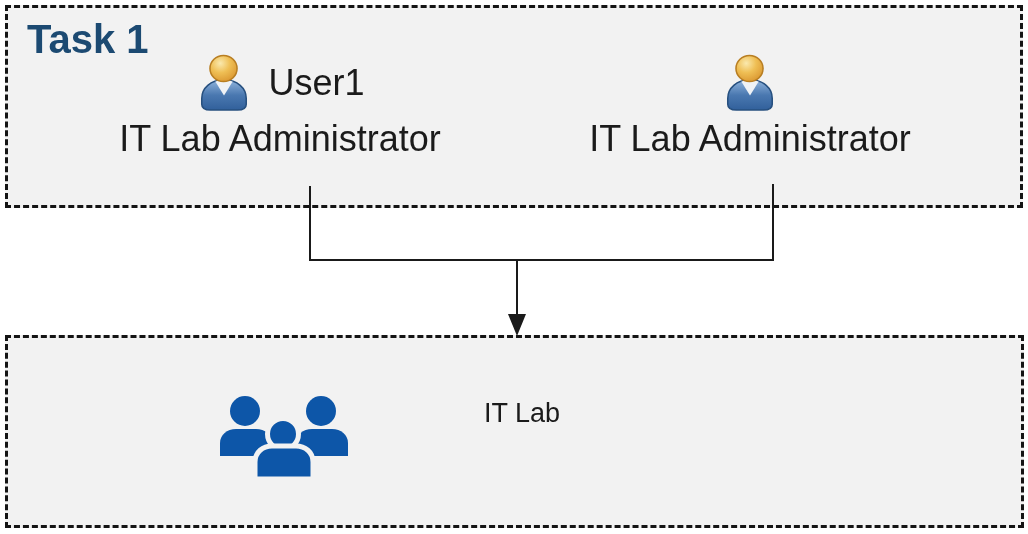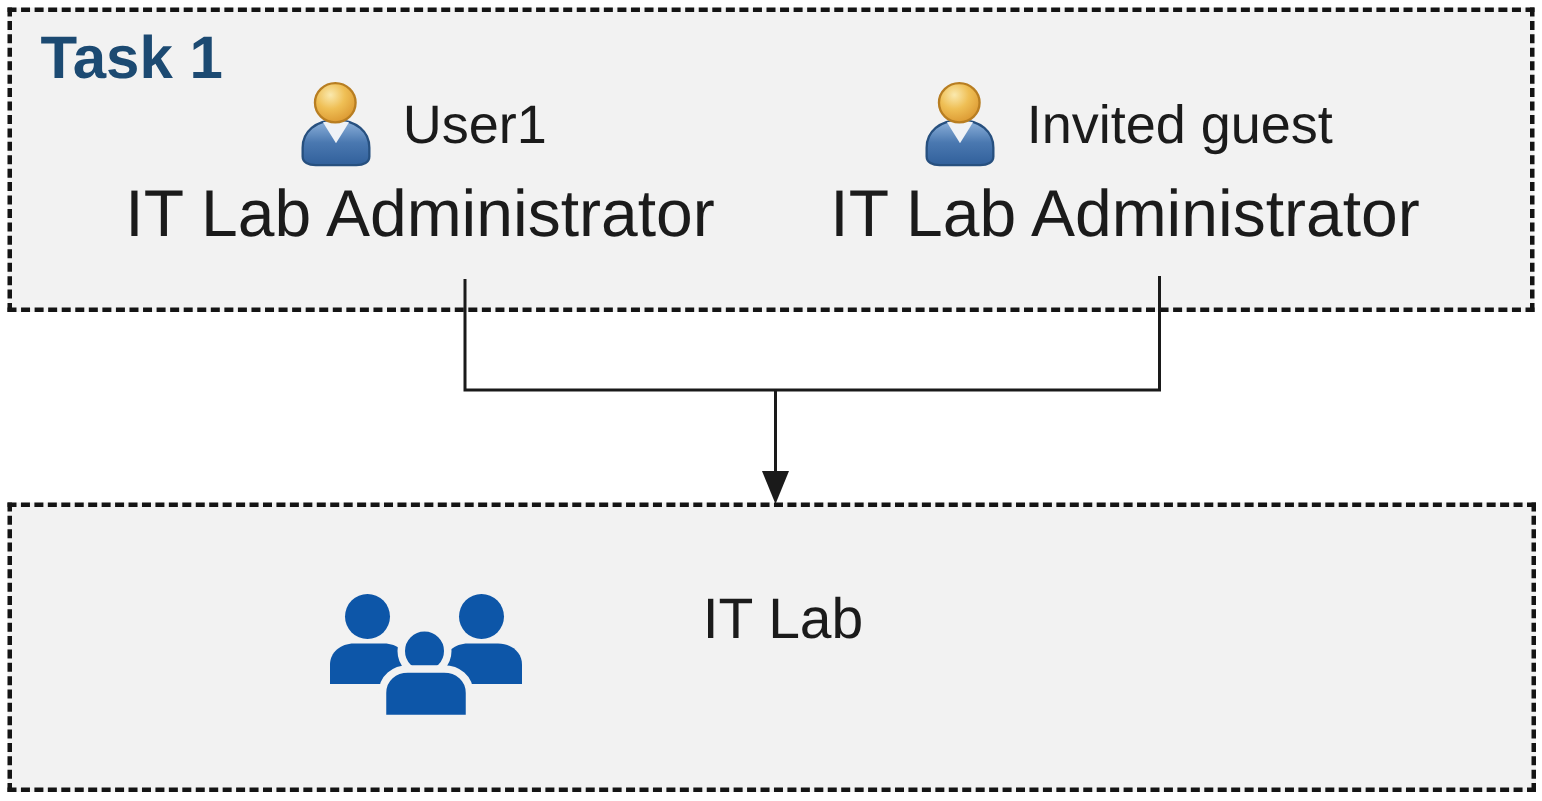--- a/index.html
+++ b/index.html
@@ -45,21 +45,21 @@
     display: flex;
     align-items: center;
     gap: 15px;
     height: 62px;
   }
   .member-name {
     font-size: 36px;
     white-space: nowrap;
   }
   .member-role {
-    font-size: 44px;
+    font-size: 36px;
     margin-top: 4px;
     white-space: nowrap;
   }
   .person-icon { width: 58px; height: 58px; flex: 0 0 auto; }
   .connector {
     position: absolute;
     left: 0;
     top: 0;
     pointer-events: none;
   }
@@ -69,21 +69,21 @@
     top: 394px;
     width: 130px;
     height: 86px;
   }
   .group-name {
     position: absolute;
     left: 391px;
     top: 390px;
     width: 262px;
     text-align: center;
-    font-size: 38px;
+    font-size: 27px;
     line-height: 46px;
   }
   .hidden-defs { position: absolute; width: 0; height: 0; }
 </style>
 </head>
 <body>
 
 <div class="canvas">
 
   <svg class="hidden-defs" aria-hidden="true">
@@ -118,21 +118,20 @@
     <div class="member-role">IT Lab Administrator</div>
   </div>
 
   <div class="member" id="member-2">
     <div class="member-row">
       <svg class="person-icon" viewBox="0 0 58 60">
         <path d="M29 27 C15 27 6 35 6 46 L6 52 C6 56 10 58 15 58 L43 58 C48 58 52 56 52 52 L52 46 C52 35 43 27 29 27 Z" fill="url(#bodyGrad)" stroke="#27507F" stroke-width="1.6"></path>
         <path d="M20 28.5 L29 43 L38 28.5 C33 27 25 27 20 28.5 Z" fill="#EFF2F6"></path>
         <ellipse cx="28.5" cy="15" rx="14" ry="13.5" fill="url(#headGrad)" stroke="#B87E22" stroke-width="1.6"></ellipse>
       </svg>
-      <span class="member-name">Invited guest</span>
     </div>
     <div class="member-role">IT Lab Administrator</div>
   </div>
 
   <svg class="connector" width="1028" height="534" viewBox="0 0 1028 534">
     <path d="M310 186 L310 260 M773 184 L773 260 M309 260 L774 260 M517 260 L517 318" fill="none" stroke="#1A1A1A" stroke-width="2"></path>
     <path d="M508 314 L526 314 L517 336 Z" fill="#1A1A1A"></path>
   </svg>
 
   <svg class="group-icon" viewBox="0 0 130 86">

